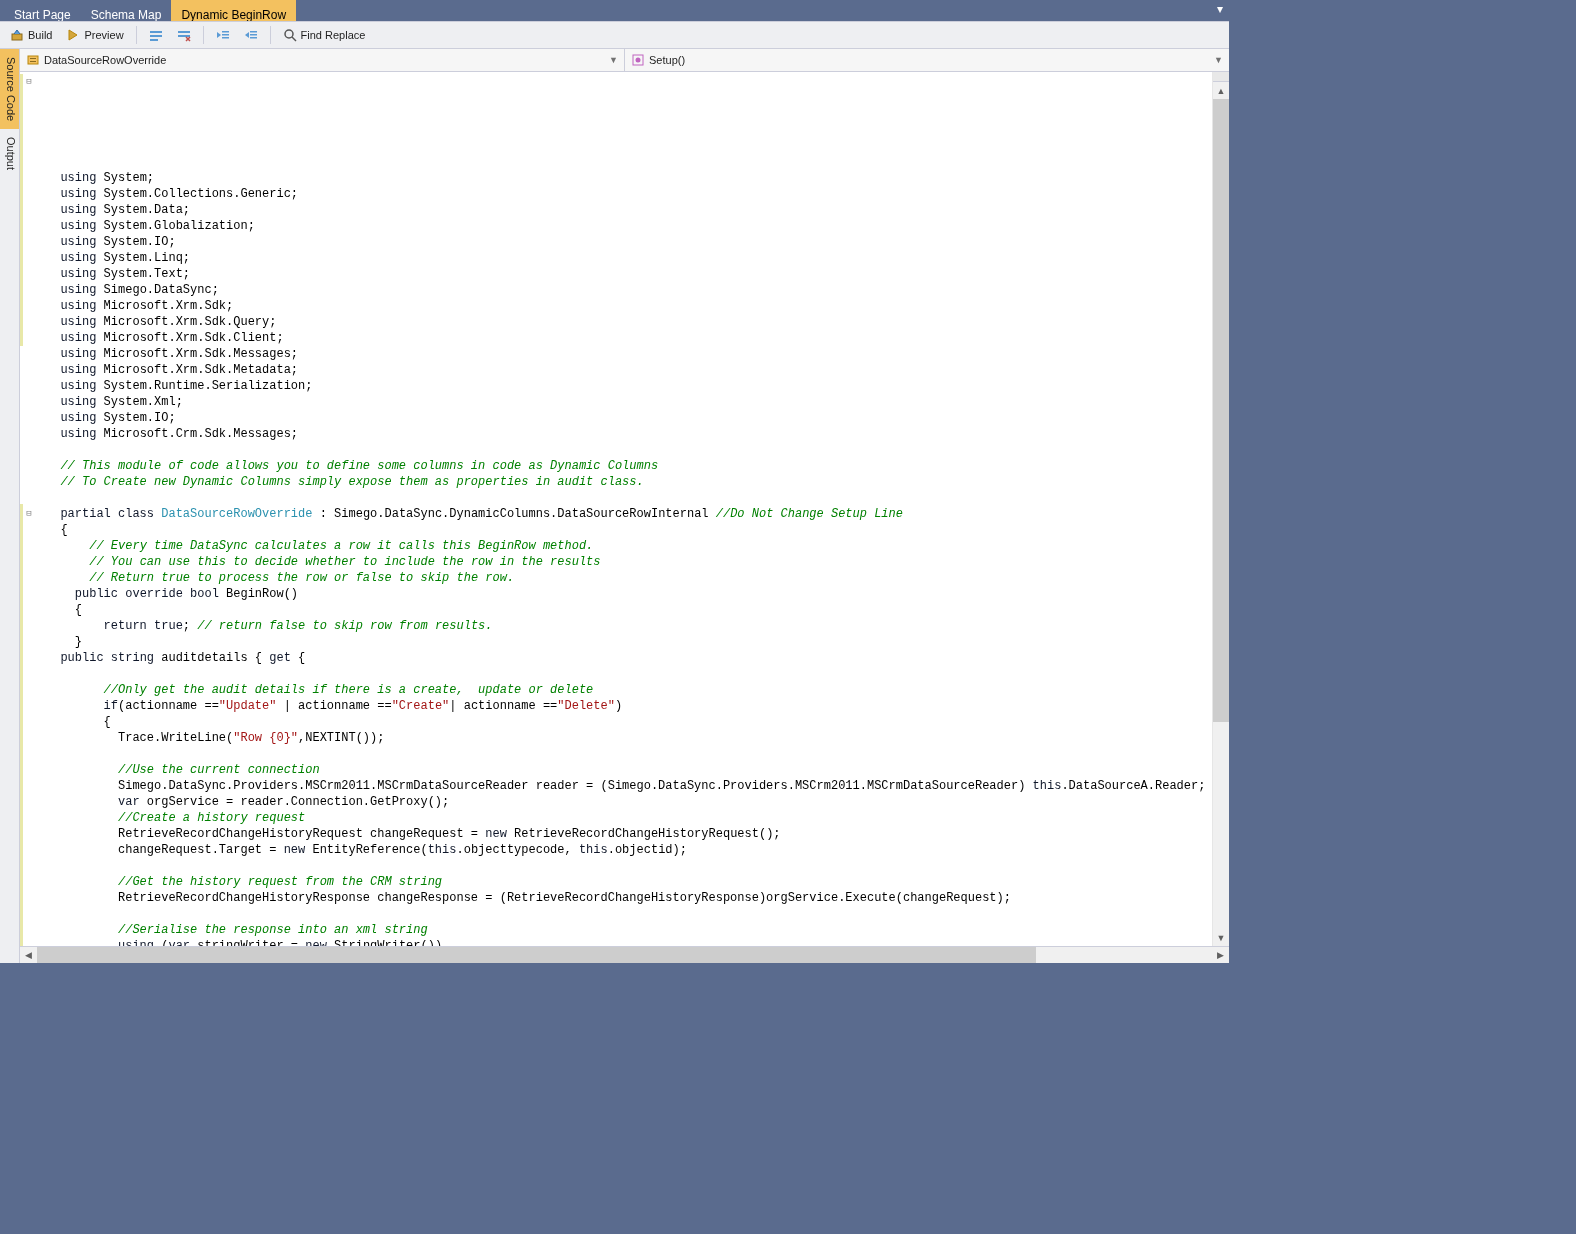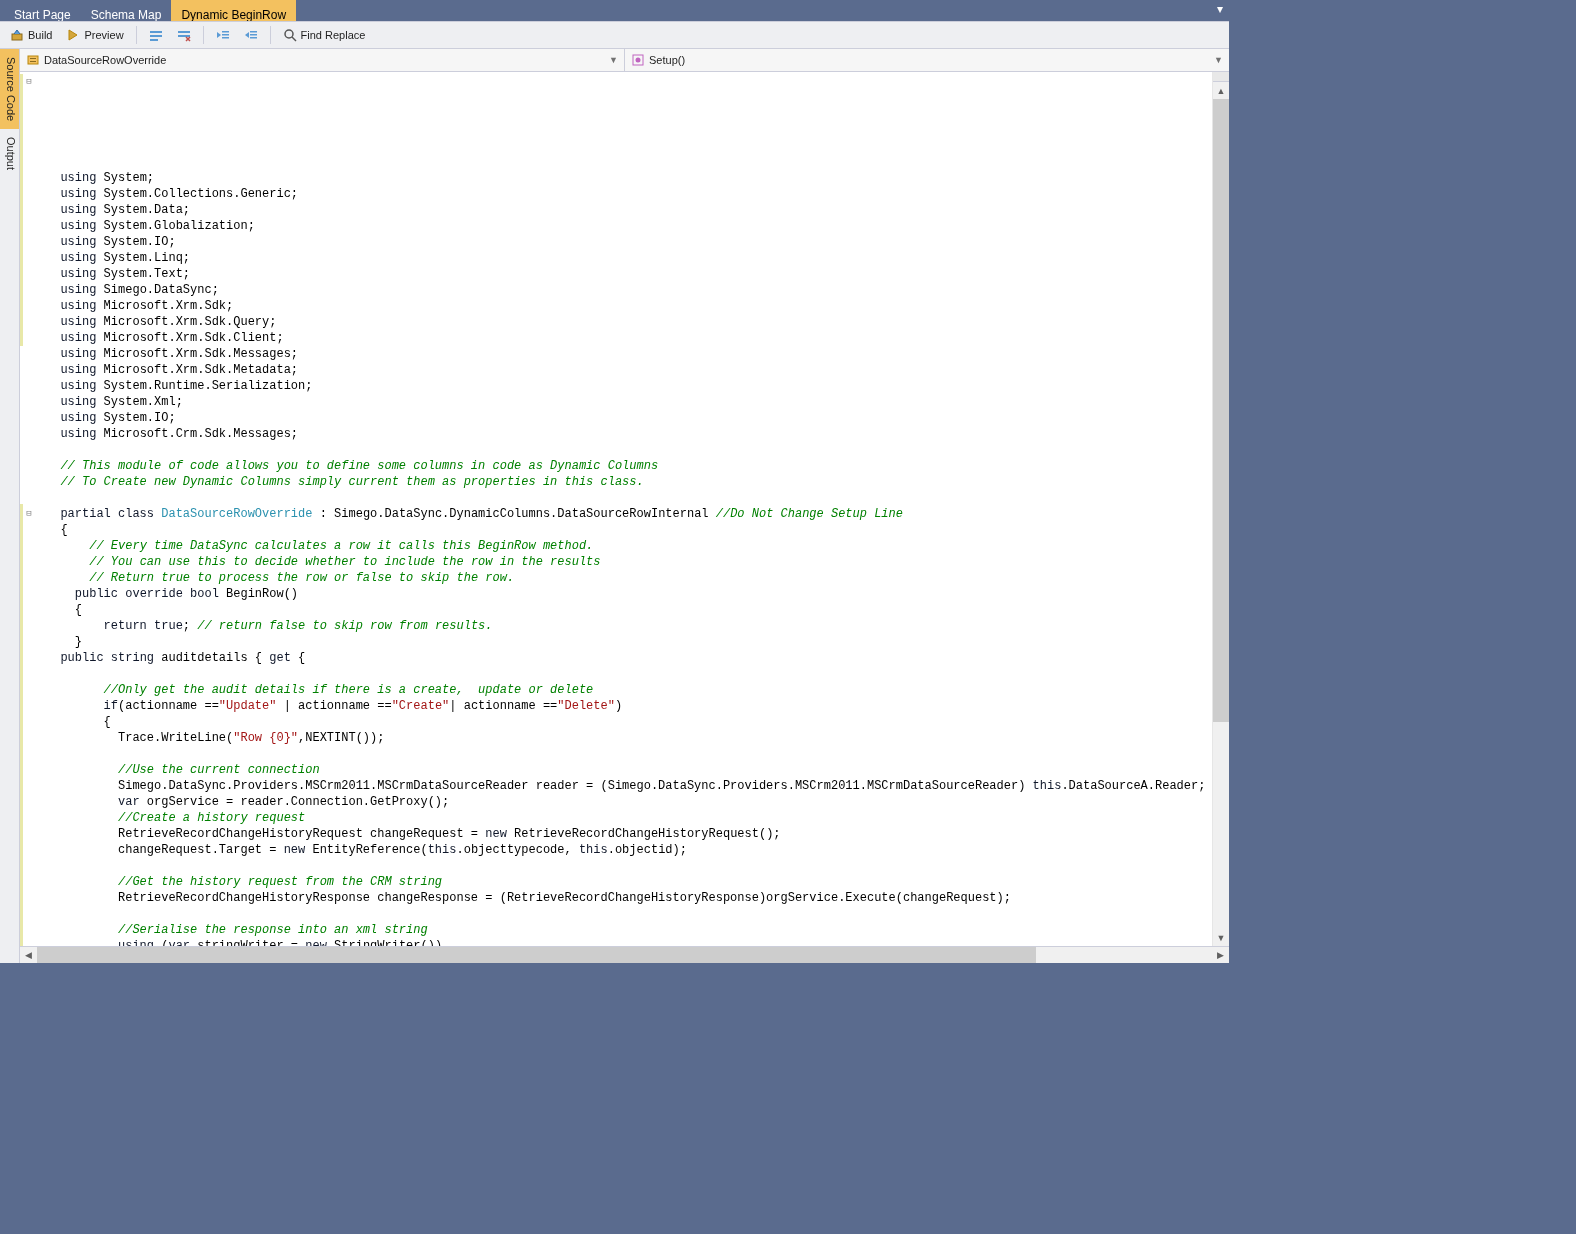--- a/index.html
+++ b/index.html
@@ -187,21 +187,21 @@
   <span class="kw">using</span> Microsoft.Xrm.Sdk.Query;
   <span class="kw">using</span> Microsoft.Xrm.Sdk.Client;
   <span class="kw">using</span> Microsoft.Xrm.Sdk.Messages;
   <span class="kw">using</span> Microsoft.Xrm.Sdk.Metadata;
   <span class="kw">using</span> System.Runtime.Serialization;
   <span class="kw">using</span> System.Xml;
   <span class="kw">using</span> System.IO;
   <span class="kw">using</span> Microsoft.Crm.Sdk.Messages;
 
   <span class="com">// This module of code allows you to define some columns in code as Dynamic Columns</span>
-  <span class="com">// To Create new Dynamic Columns simply current them as properties in this class.</span>
+  <span class="com">// To Create new Dynamic Columns simply expose them as properties in audit class.</span>
 
   <span class="kw">partial class</span> <span class="typ">DataSourceRowOverride</span> : Simego.DataSync.DynamicColumns.DataSourceRowInternal <span class="com">//Do Not Change Setup Line</span>
   {
       <span class="com">// Every time DataSync calculates a row it calls this BeginRow method.</span>
       <span class="com">// You can use this to decide whether to include the row in the results</span>
       <span class="com">// Return true to process the row or false to skip the row.</span>
     <span class="kw">public</span> <span class="kw">override</span> <span class="kw">bool</span> BeginRow()
     {
         <span class="kw">return</span> <span class="kw">true</span>; <span class="com">// return false to skip row from results.</span>
     }

